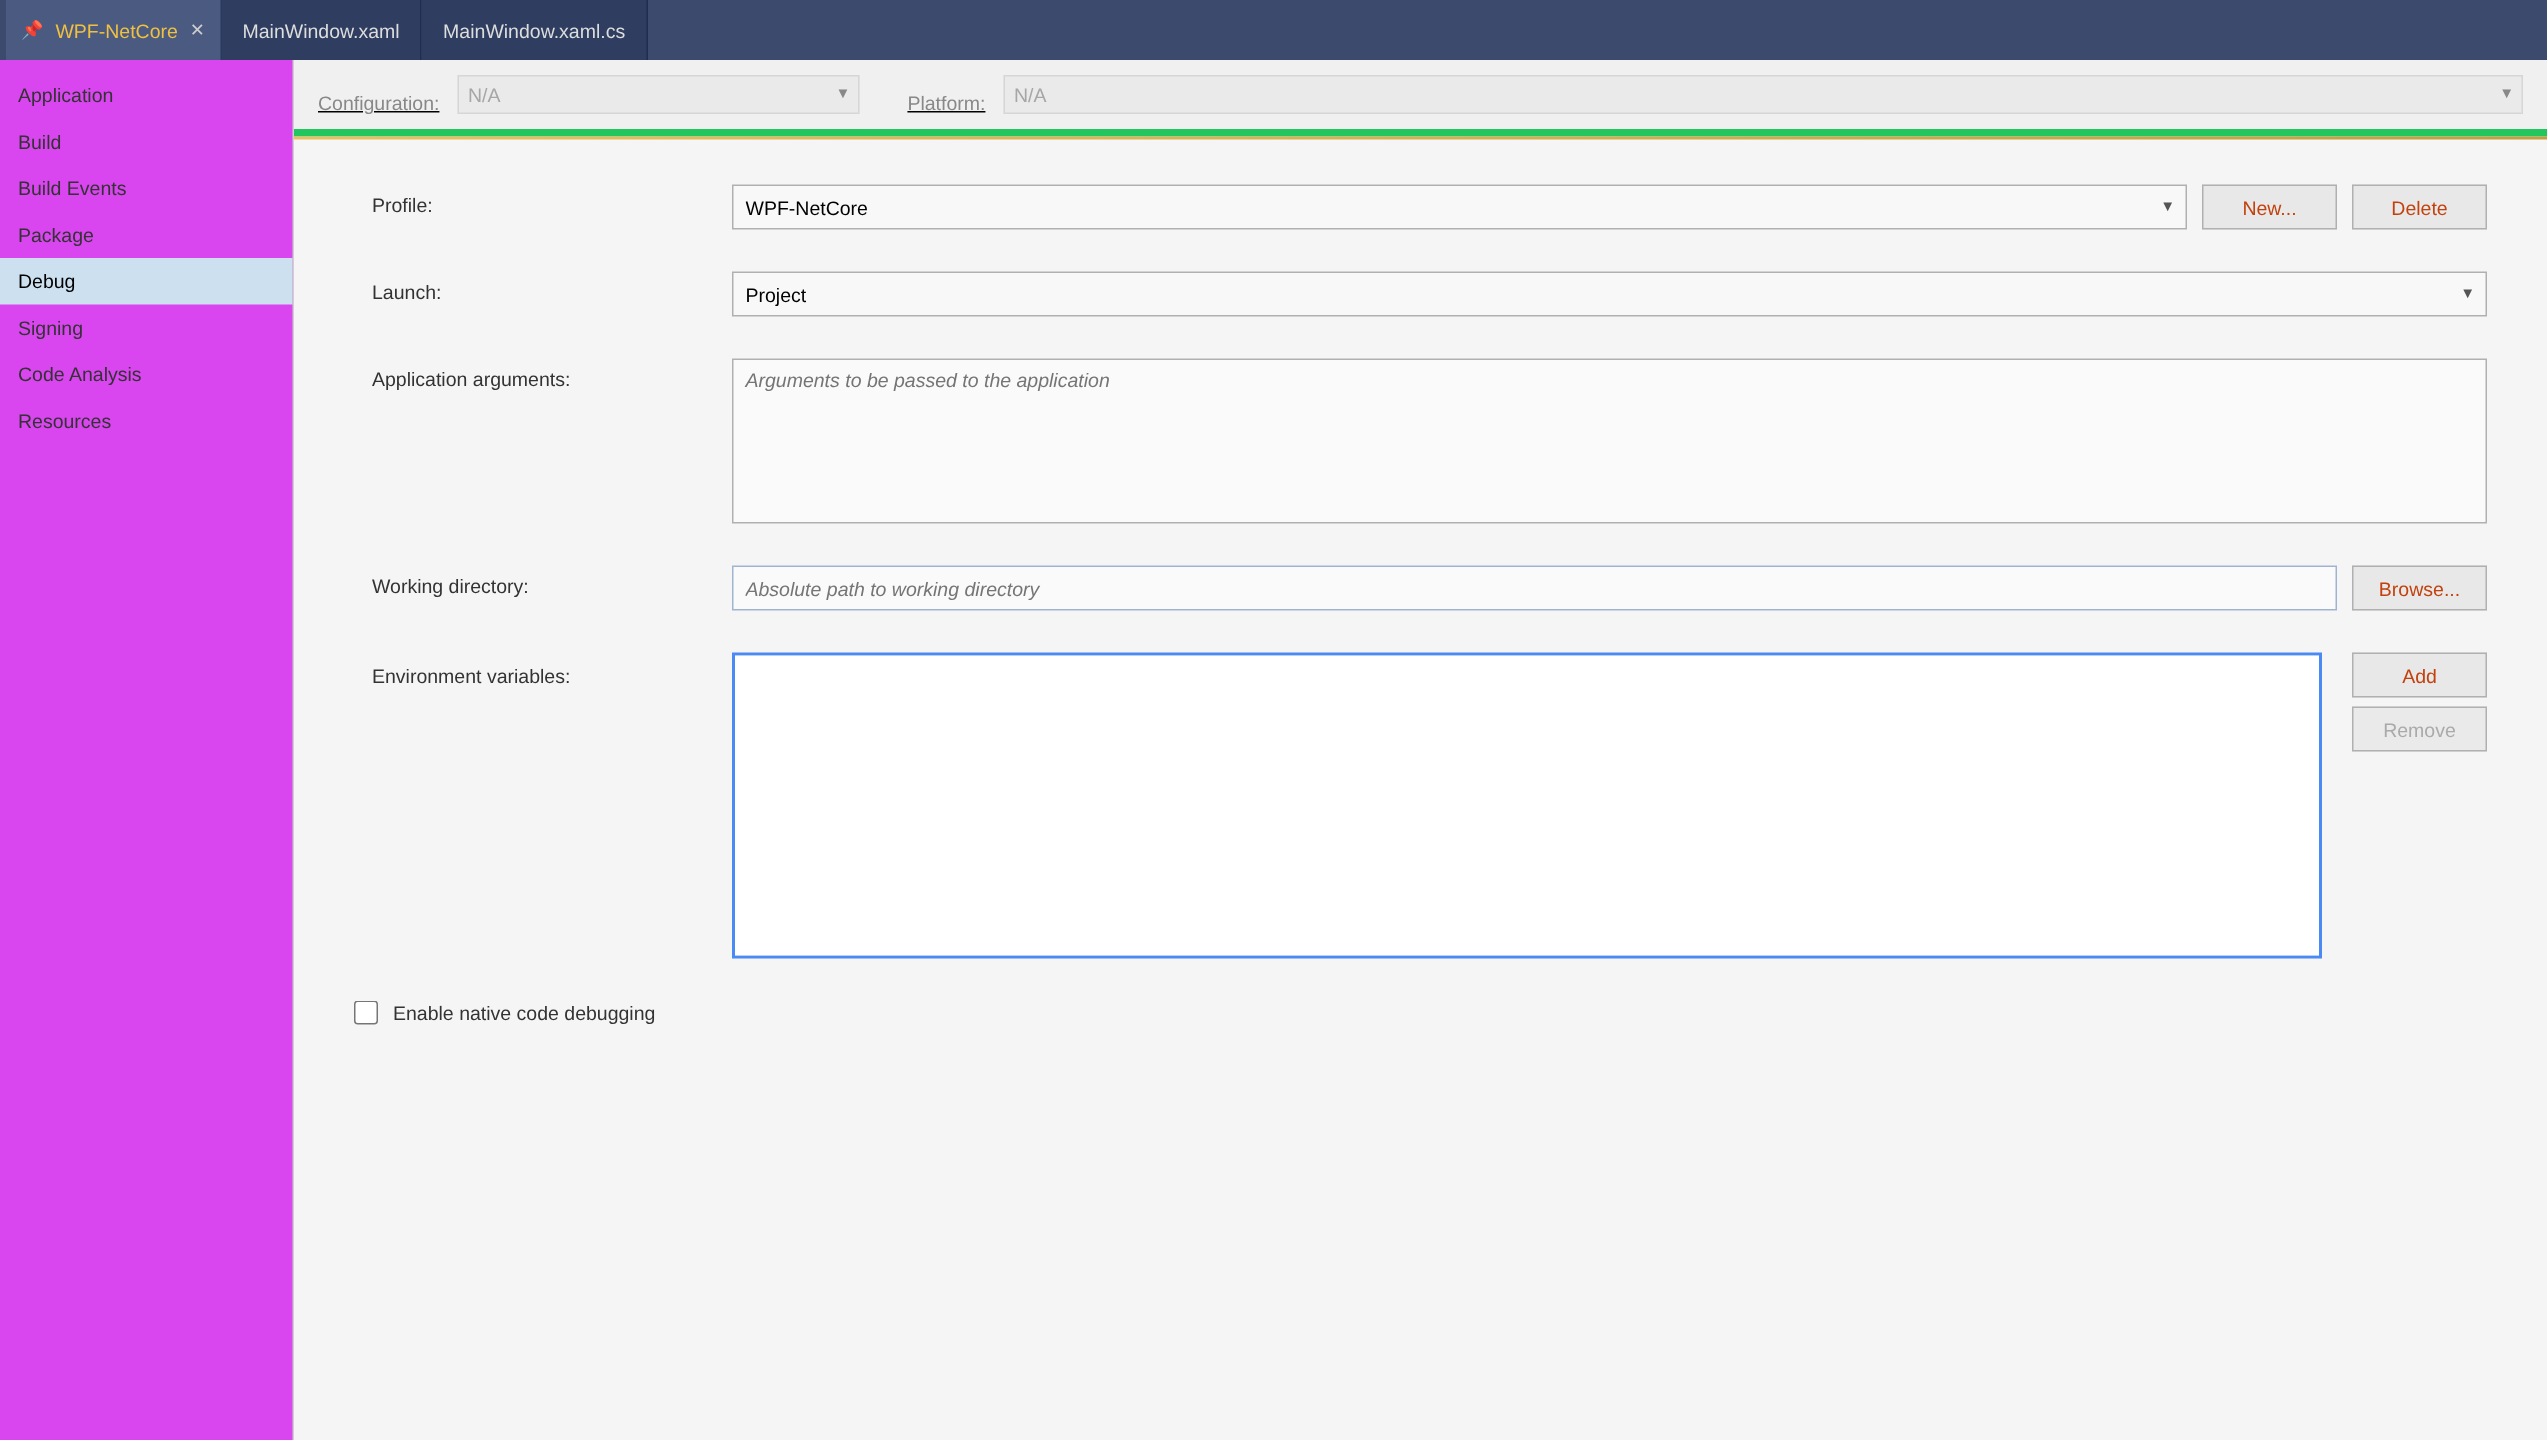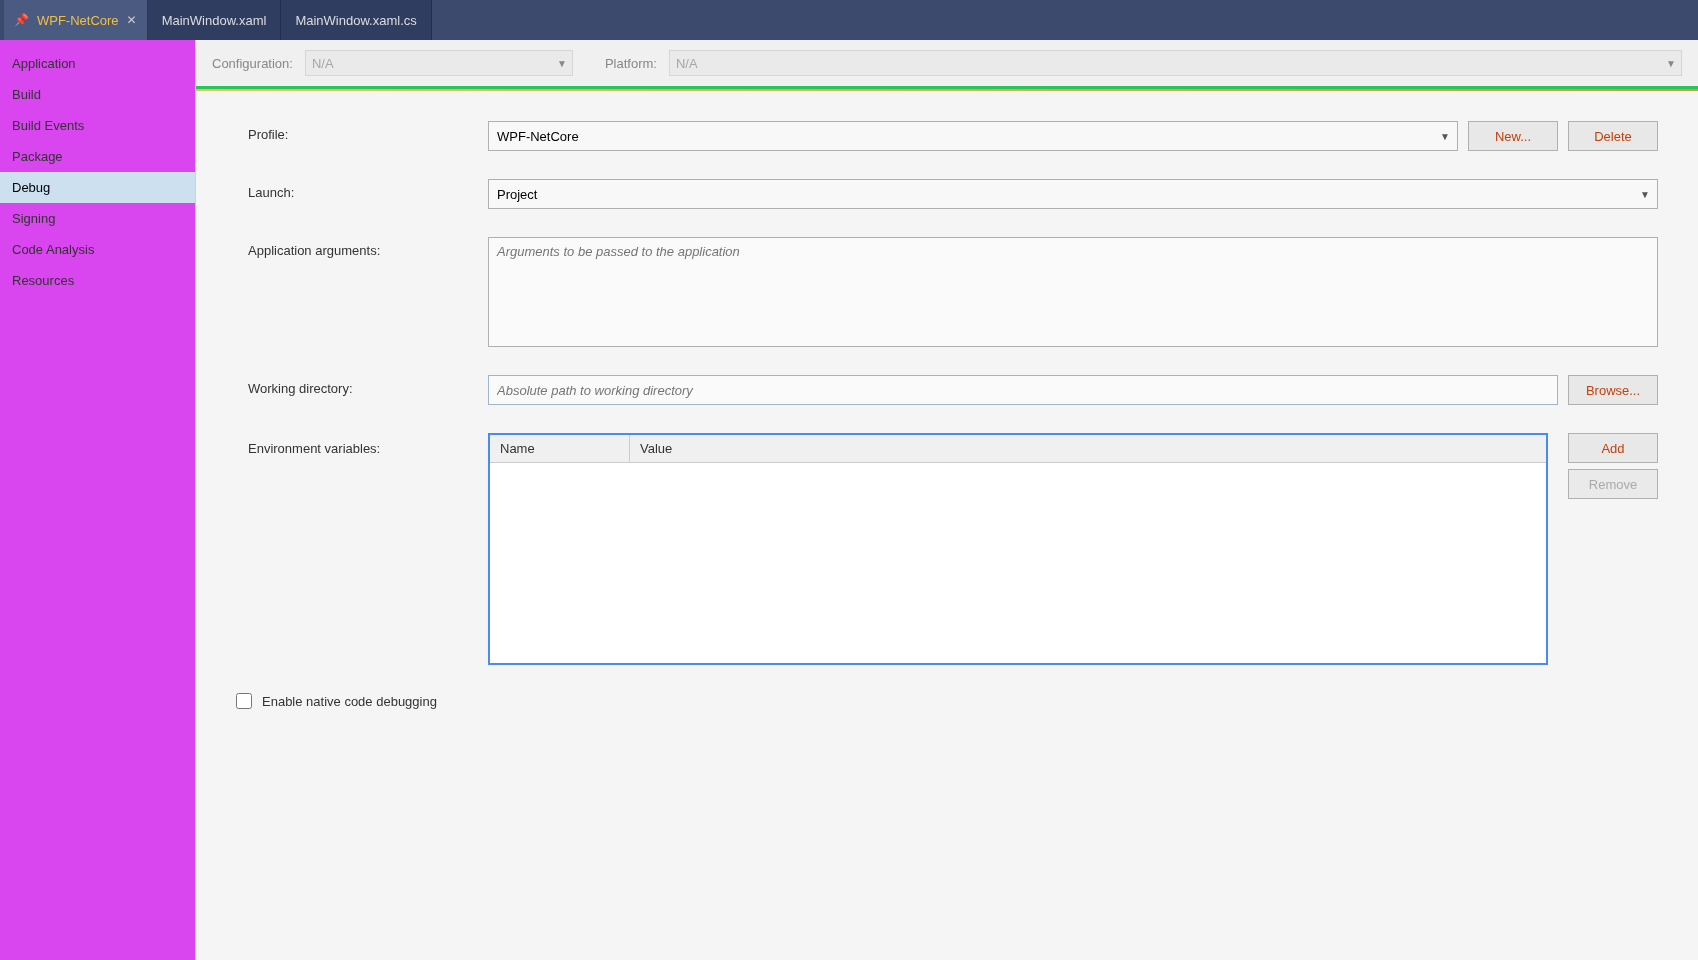--- a/index.html
+++ b/index.html
@@ -73,25 +73,26 @@
       flex: 1;
       background: #f5f5f5;
       display: flex;
       flex-direction: column;
       overflow: hidden;
     }
 
     
     .config-bar {
       display: flex;
-      align-items: center;
+      align-items: flex-end;
       padding: 10px 16px;
       gap: 12px;
       background: #f0f0f0;
-      border-bottom: 3px solid #22c55e;
+      border-bottom: 5px solid #22c55e;
+      text-decoration: underline;
     }
     .config-bar label {
       color: #888;
       font-size: 13px;
     }
     .config-select {
       width: 268px;
       height: 26px;
       background: #e8e8e8;
       border: 1px solid #ccc;
@@ -398,24 +399,20 @@
         <div class="form-control-area">
           <input type="text" class="wd-input" placeholder="Absolute path to working directory" style="">
           <button class="btn">Browse...</button>
         </div>
       </div>
 
       <div class="form-row" style="align-items:flex-start;">
         <div class="form-label" style="padding-top:8px;">Environment variables:</div>
         <div class="form-control-area" style="align-items:flex-start;">
           <div class="env-table-container">
-            <div class="env-table-header">
-              <div class="env-col-name">Name</div>
-              <div class="env-col-value">Value</div>
-            </div>
             <div class="env-table-body"></div>
           </div>
           <div class="env-buttons">
             <button class="btn">Add</button>
             <button class="btn" disabled="">Remove</button>
           </div>
         </div>
       </div>
 
       <div class="checkbox-row">

